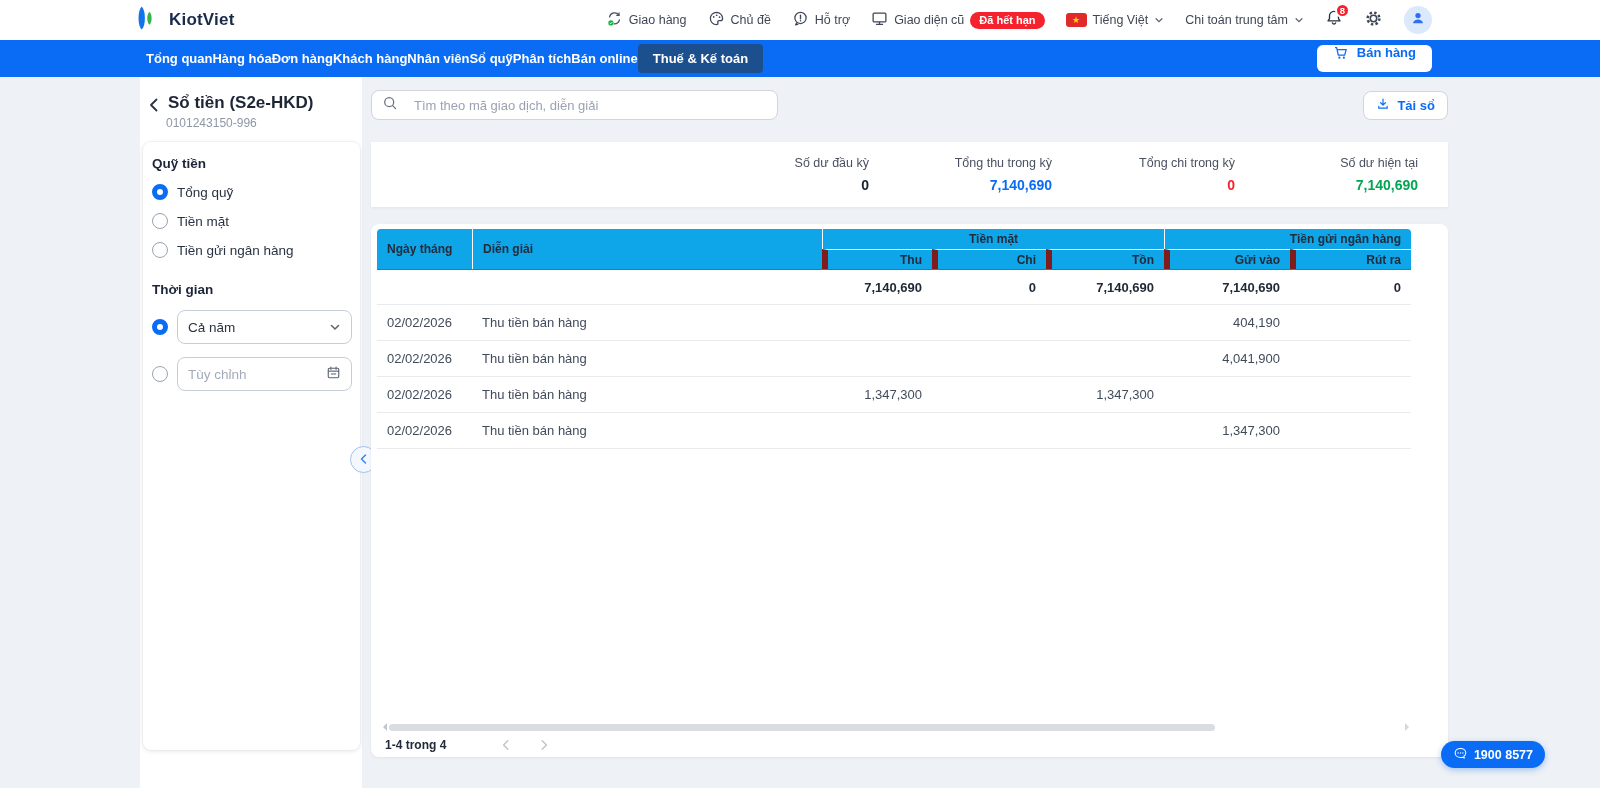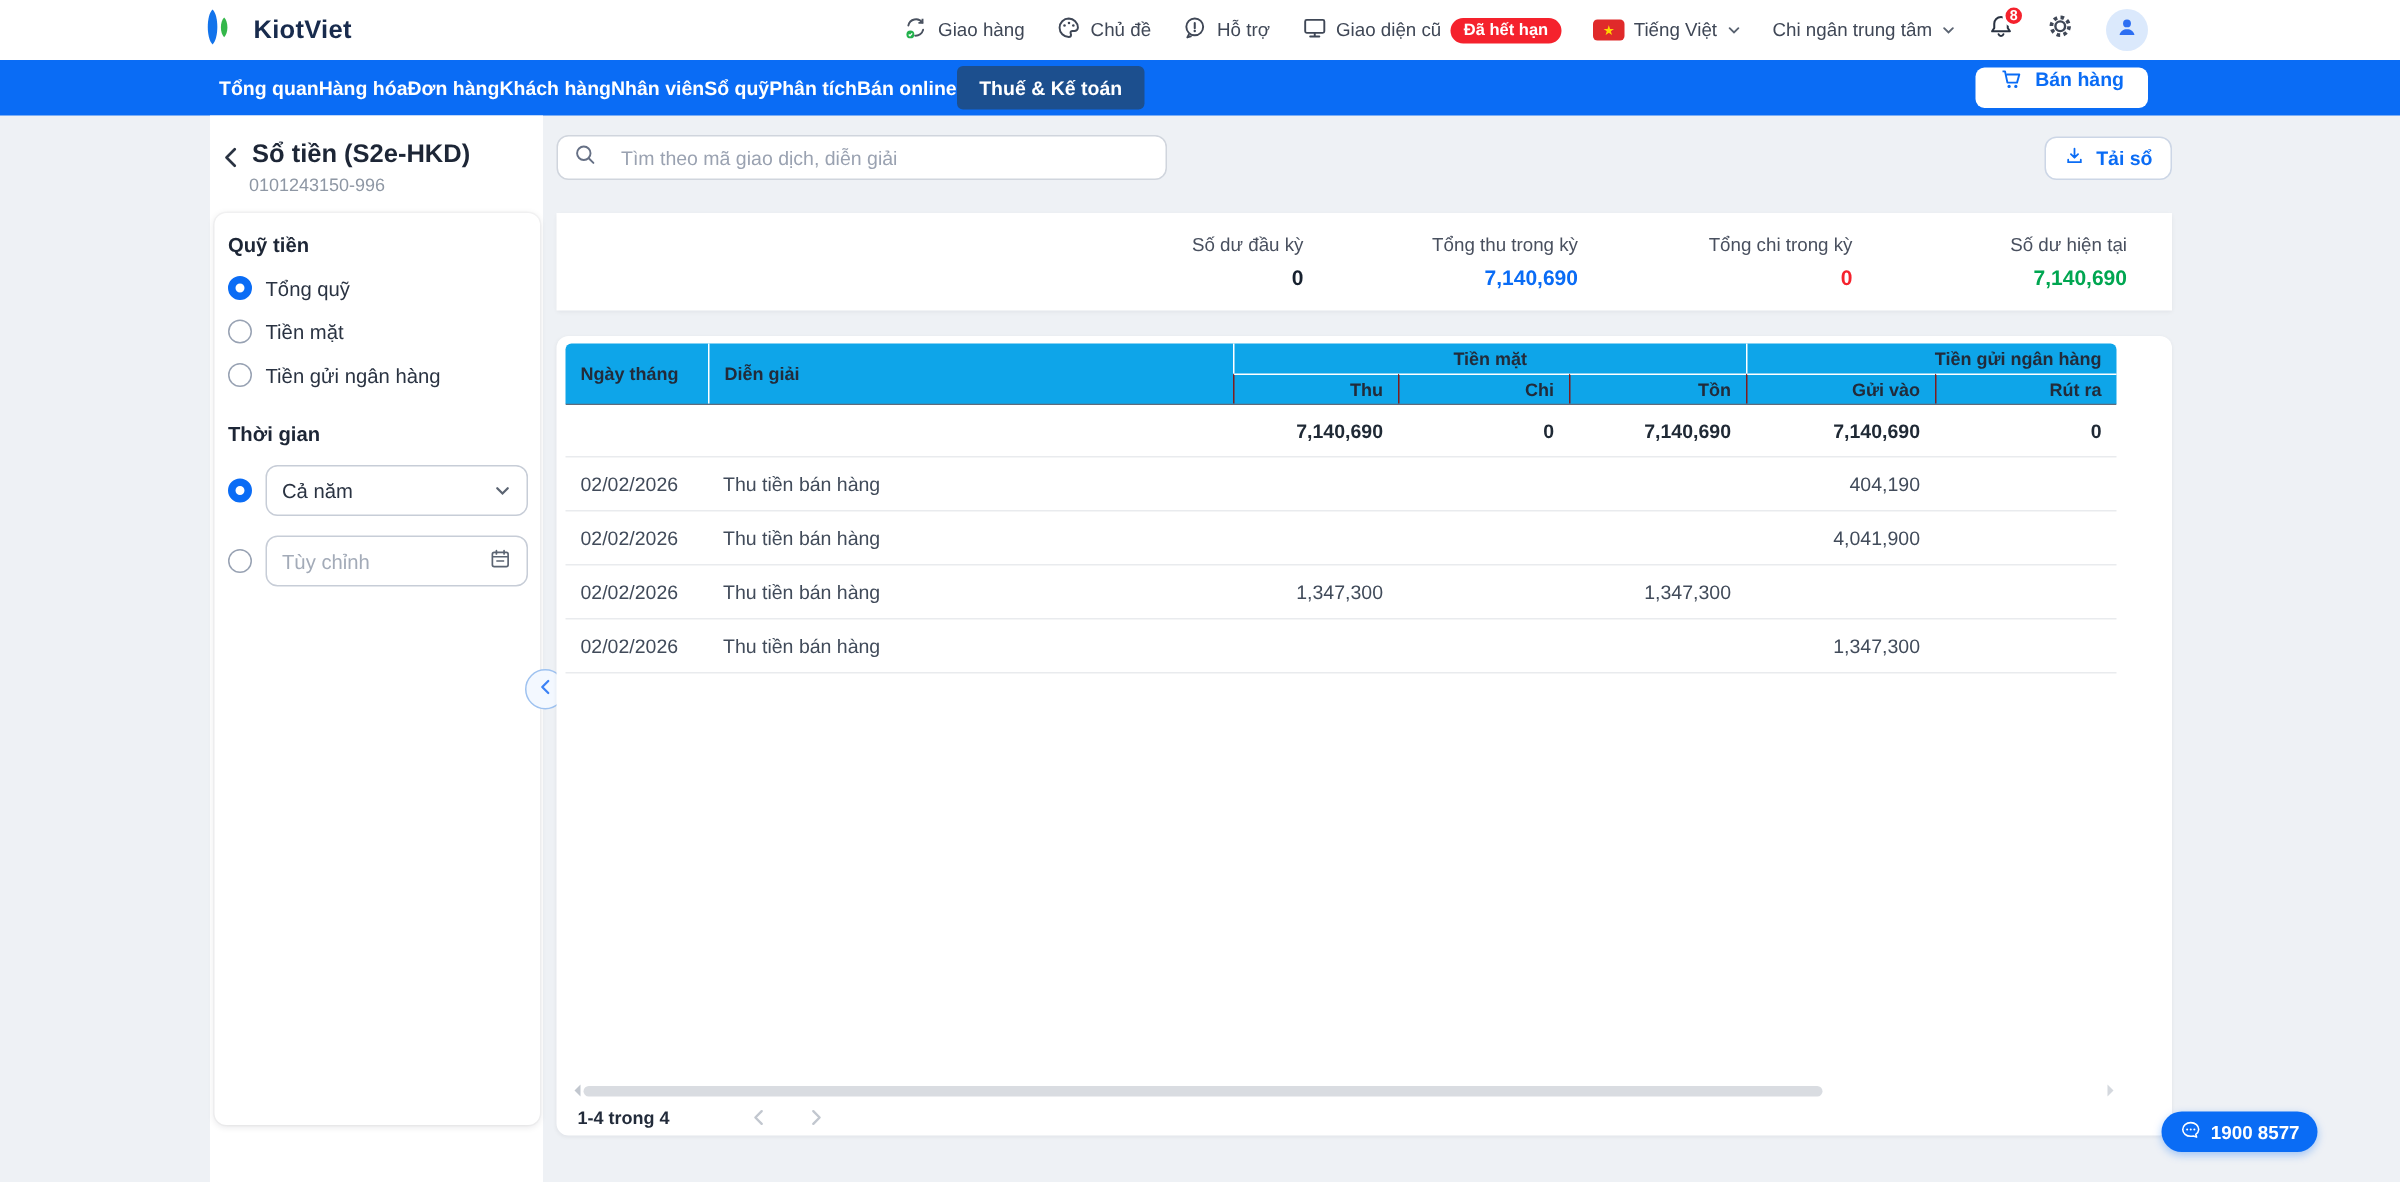--- a/index.html
+++ b/index.html
@@ -63,21 +63,21 @@
   .stat-value.blue { color:#0a6cf5; } .stat-value.red { color:#f5222d; } .stat-value.green { color:#00a651; }
 
   .table-card { position:relative; margin-top:17px; height:533px; background:#fff; border-radius:8px; box-shadow:0 1px 3px rgba(16,24,40,.06); padding:5px 6px; }
   .grid { display:grid; grid-template-columns:95px 350px 110px 114px 118px 126px 121px; width:1034px; }
   .thead { grid-template-rows:20px 20px; background:#0ea5e9; border-radius:4px 4px 0 0; border-bottom:1px solid #5f6b7c; font-size:12px; font-weight:bold; color:#222b3a; }
   .th { display:flex; align-items:center; }
   .h-date { grid-row:1/3; grid-column:1; padding-left:10px; }
   .h-desc { grid-row:1/3; grid-column:2; padding-left:10px; border-left:1px solid #fff; }
   .h-cash { grid-row:1; grid-column:3/6; justify-content:center; border-left:1px solid #fff; }
   .h-bank { grid-row:1; grid-column:6/8; justify-content:flex-end; padding-right:10px; border-left:1px solid #fff; }
-  .h-sub { grid-row:2; justify-content:flex-end; padding-right:10px; border-left:1px solid #7f1d1d; border-top:1px solid #fff; }
+  .h-sub { grid-row:2; justify-content:flex-end; padding-right:10px; border-left:6px solid #7f1d1d; border-top:1px solid #fff; }
   .h-thu{grid-column:3} .h-chi{grid-column:4} .h-ton{grid-column:5} .h-dep{grid-column:6} .h-wdr{grid-column:7}
   .trow { height:36px; border-bottom:1px solid #e9ebee; font-size:13px; color:#414b5a; align-items:center; }
   .trow.totals { height:35px; font-weight:bold; color:#1f2935; }
   .td { display:flex; align-items:center; }
   .td.num { justify-content:flex-end; padding-right:10px; }
   .td.date { padding-left:10px; }
   .td.desc { padding-left:10px; }
 
   .hscroll { position:absolute; left:8px; top:499px; width:1034px; height:8px; display:flex; align-items:center; }
   .hs-arrow-l { width:0; height:0; border:4px solid transparent; border-right-color:#c2c7cf; margin-right:2px; }
@@ -160,21 +160,21 @@
         <span class="flag">★</span>
         <span>Tiếng Việt</span>
         <span class="chev">
           <svg width="10" height="10" viewBox="0 0 12 12">
               <path d="M2.5 4.5L6 8l3.5-3.5" fill="none" stroke="currentColor" stroke-width="1.5" stroke-linecap="round"></path>
             </svg>
         </span>
       </span>
 
       <span class="top-link">
-        <span>Chi ngân trung tâm</span>
+        <span>Chi toán trung tâm</span>
         <span class="chev">
           <svg width="10" height="10" viewBox="0 0 12 12">
               <path d="M2.5 4.5L6 8l3.5-3.5" fill="none" stroke="currentColor" stroke-width="1.5" stroke-linecap="round"></path>
             </svg>
         </span>
       </span>
 
       <span class="icon-btn">
         <span>
           <svg width="18" height="18" viewBox="0 0 20 20">

